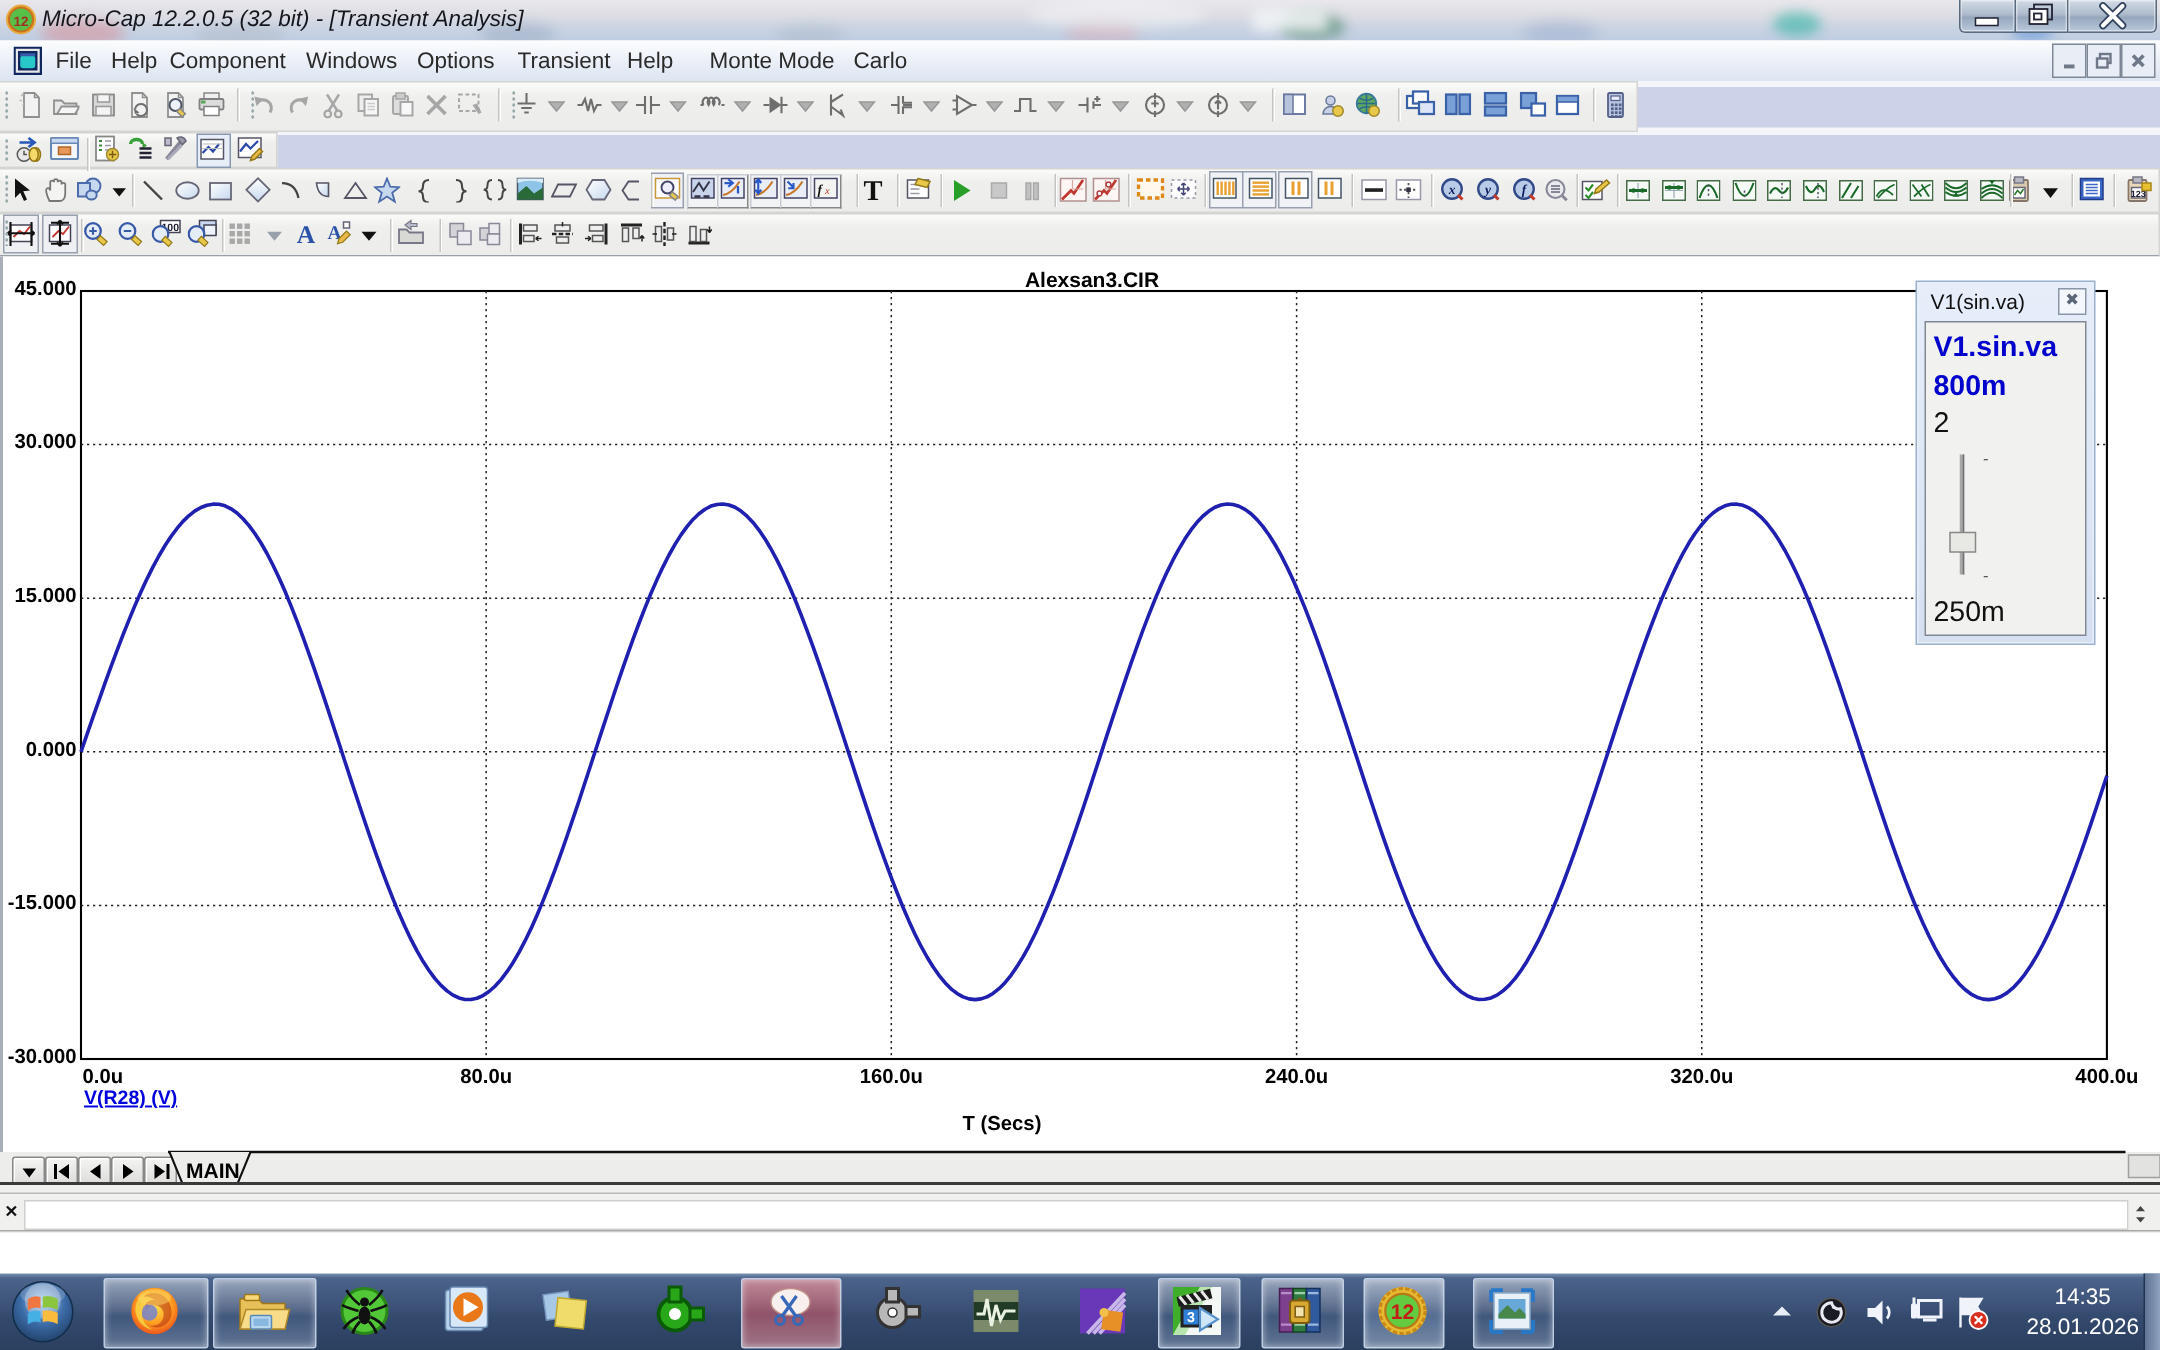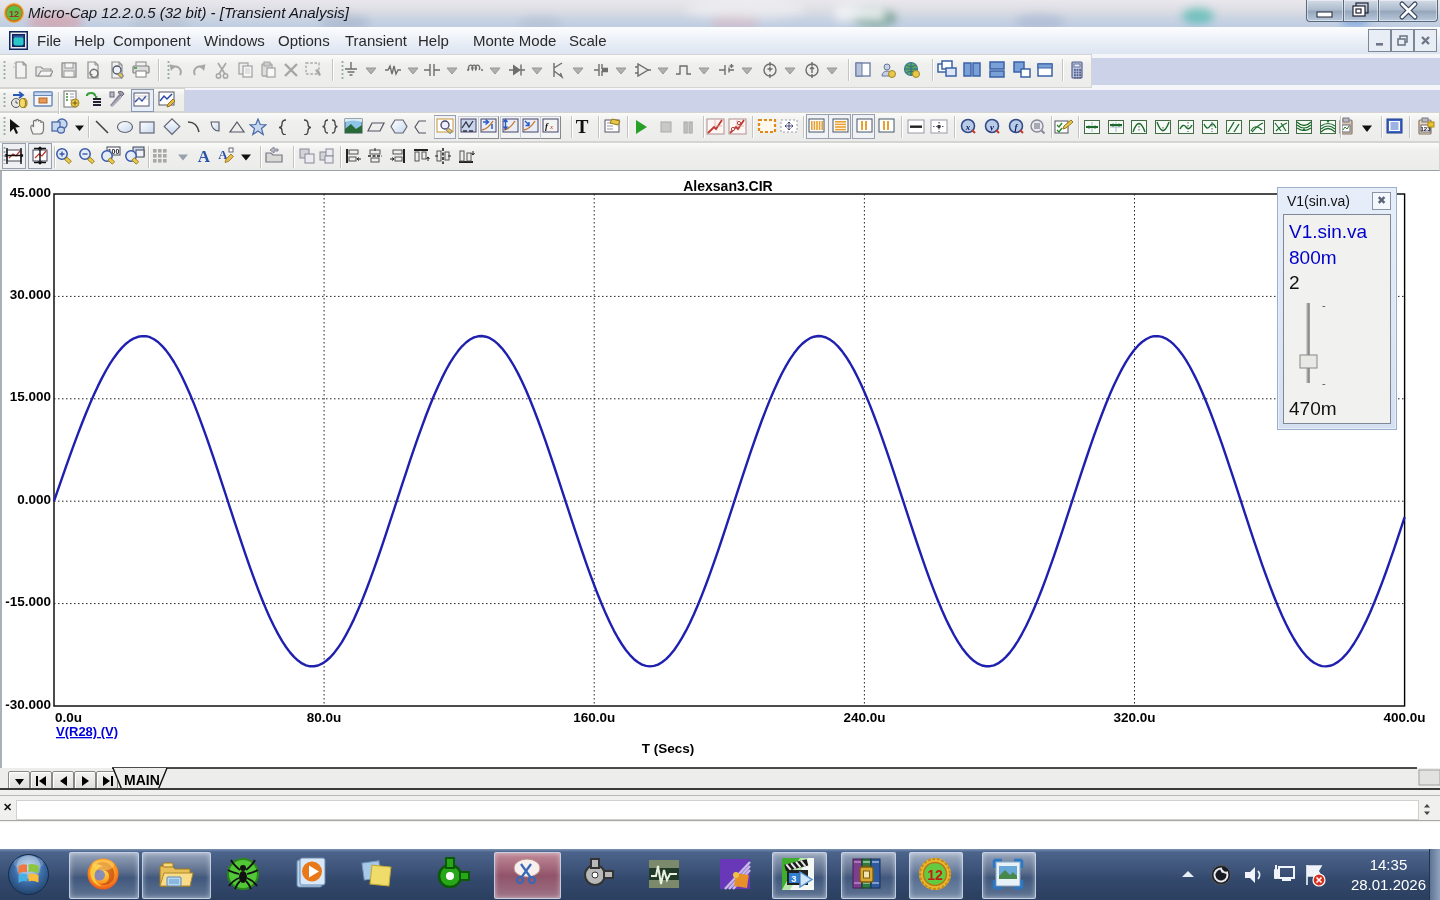--- a/index.html
+++ b/index.html
@@ -22,21 +22,21 @@
 .tsep{position:absolute;top:5px;width:1px;height:22px;background:#c4c4c2;border-right:1px solid #fff;}
 .grip{position:absolute;top:6px;width:3px;height:20px;background-image:radial-gradient(circle,#9aa 1px,transparent 1.2px);background-size:3px 4px;}
 .ticon{position:absolute;}
 
 #plotarea{left:0;top:171px;width:1440px;height:597px;background:#fff;}
 
 #fpanel{left:1277px;top:187px;width:118px;height:241px;background:linear-gradient(180deg,#e7eefa,#d4e0f2);border:1px solid #9ab0cc;box-shadow:0 0 0 1px #e8eef8 inset;}
 #fpanel .ptitle{position:absolute;left:9px;top:5px;font-size:14px;color:#111;}
 #fpanel .pclose{position:absolute;right:5px;top:4px;width:17px;height:16px;background:#f4f7fb;border:1px solid #8896a8;color:#5a6678;font-size:11px;text-align:center;line-height:15px;}
 #fpanel .pinner{position:absolute;left:5px;top:26px;width:106px;height:208px;background:#f1f1ef;border:1px solid #808896;}
-#fpanel .bluetext{position:absolute;left:5px;color:#0000cc;font-size:19px;}
+#fpanel .bluetext{position:absolute;left:5px;color:#0000cc;font-size:19px;font-weight:bold;}
 #fpanel .blacktext{position:absolute;left:5px;color:#111;font-size:19px;}
 
 #tabbar{left:0;top:768px;width:1440px;height:22px;background:#ededeb;}
 .navbtn{position:absolute;top:3px;width:20px;height:17px;background:linear-gradient(180deg,#f4f4f2,#dedddb);border:1px solid #888;border-radius:2px;box-shadow:inset 1px 1px 0 #fff;display:flex;align-items:center;justify-content:center;}
 
 #strip1{left:0;top:790px;width:1440px;height:32px;background:#f0f0ee;}
 #statusbar{left:0;top:822px;width:1440px;height:27px;background:#ebebe9;border-top:1px solid #c6c6c4;}
 #statusbar .sec{position:absolute;top:1px;height:25px;border-right:1px solid #aaa;box-shadow:1px 0 0 #fff;}
 #statusbar .stext{position:absolute;top:-2px;font-size:22px;color:#000;}
 
@@ -104,21 +104,21 @@
     </svg>
 <div id="menuitems">
       <div class="menuitem" style="left:37px">File</div>
       <div class="menuitem" style="left:74px">Help</div>
       <div class="menuitem" style="left:113px">Component</div>
       <div class="menuitem" style="left:204px">Windows</div>
       <div class="menuitem" style="left:278px">Options</div>
       <div class="menuitem" style="left:345px">Transient</div>
       <div class="menuitem" style="left:418px">Help</div>
       <div class="menuitem" style="left:473px">Monte Mode</div>
-      <div class="menuitem" style="left:569px">Scale</div>
+      <div class="menuitem" style="left:569px">Carlo</div>
     </div>
 <div class="mdibtn" style="left:1368px;top:29px">
       <svg width="12" height="12">
         <rect x="2" y="8" width="7" height="2.6" fill="#6e7888"></rect>
       </svg>
     </div>
 <div class="mdibtn" style="left:1391px;top:29px">
       <svg width="13" height="13">
         <rect x="4" y="2" width="7" height="6" fill="none" stroke="#6e7888" stroke-width="1.6"></rect>
         <rect x="2" y="5" width="7" height="6" fill="#e9eef6" stroke="#6e7888" stroke-width="1.6"></rect>
@@ -831,21 +831,21 @@
   <div class="bluetext" style="top:6px">V1.sin.va</div>
   <div class="bluetext" style="top:32px">800m</div>
   <div class="blacktext" style="top:57px">2</div>
   <svg style="position:absolute;left:0;top:80px" width="106" height="100">
    <line x1="24" y1="8" x2="24" y2="88" stroke="#a8a8a8" stroke-width="3"></line>
    <line x1="25" y1="8" x2="25" y2="88" stroke="#707070" stroke-width="1"></line>
    <rect x="16" y="60" width="17" height="13" fill="#e8e8e4" stroke="#888"></rect>
    <text x="38" y="14" font-size="11" fill="#555">-</text>
    <text x="38" y="92" font-size="11" fill="#555">-</text>
   </svg>
-  <div class="blacktext" style="top:183px">470m</div>
+  <div class="blacktext" style="top:183px">250m</div>
  </div>
 </div>
 
 <div class="abs" id="tabbar"></div>
 <div class="navbtn" style="left:8px;top:771px">
       <svg width="17" height="16">
         <path d="M4 6 L13 6 L8.5 12 Z" fill="#000"></path>
       </svg>
     </div>
     <div class="navbtn" style="left:30px;top:771px">

